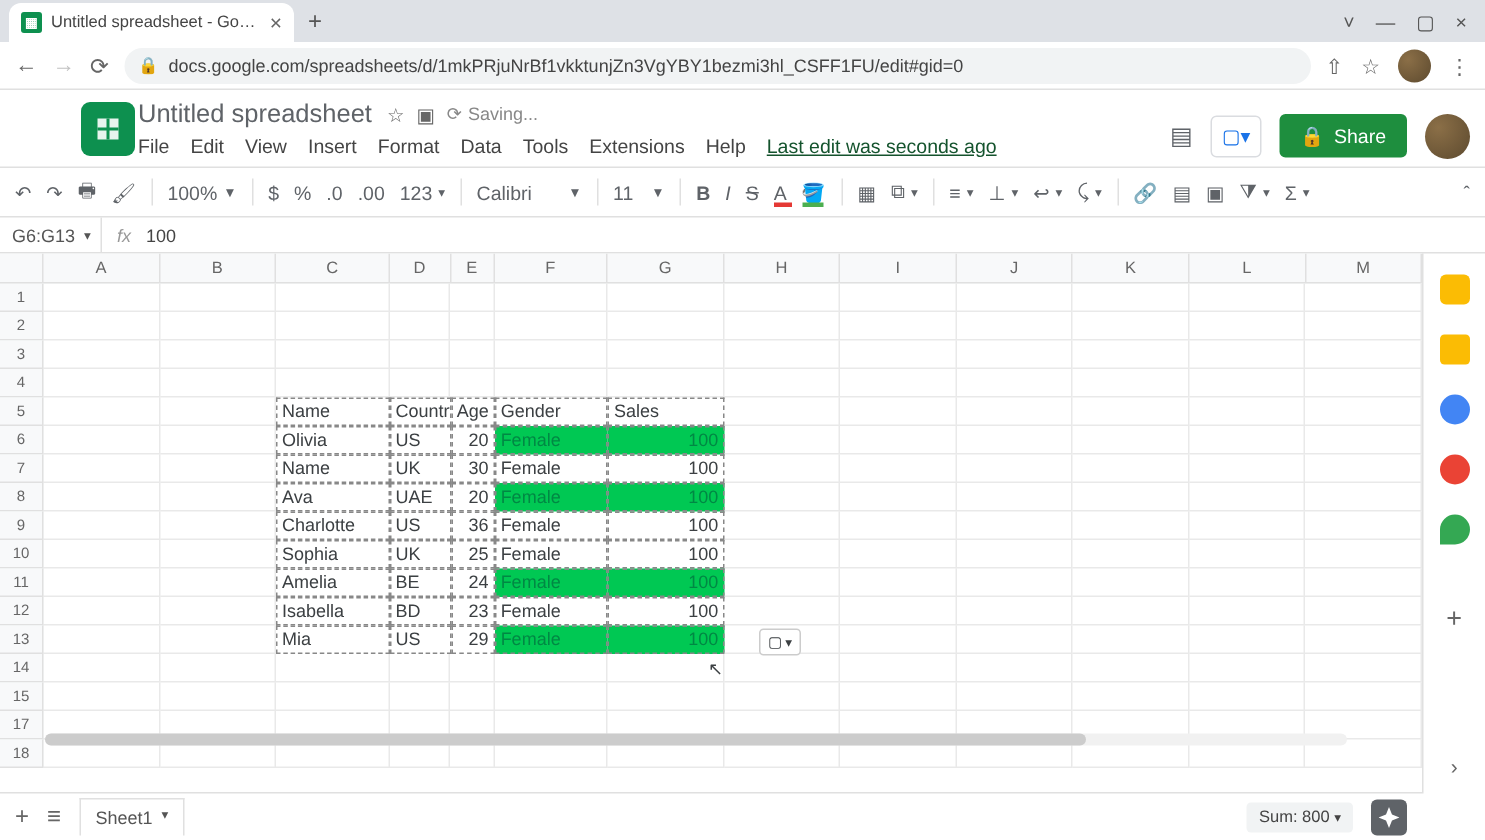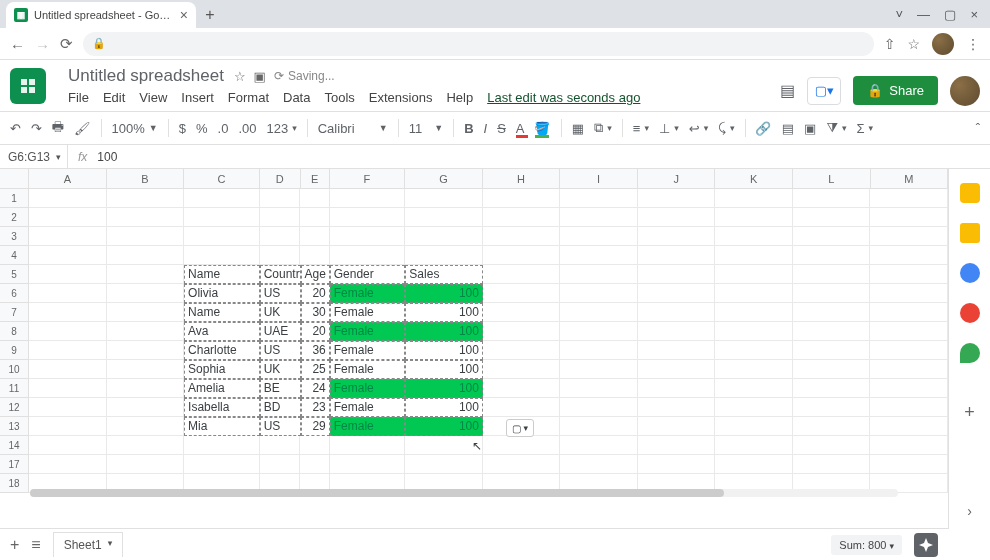--- a/index.html
+++ b/index.html
@@ -16,21 +16,21 @@
 .browser-controls span { font-size: 13px; }
 
 .addr-bar { height: 32px; background: #fff; display: flex; align-items: center; padding: 0 10px; gap: 10px; border-bottom: 1px solid #e0e0e0; }
 .addr-bar .nav { color: #666; font-size: 15px; }
 .addr-field { flex: 1; height: 24px; background: #f1f3f4; border-radius: 12px; display: flex; align-items: center; padding: 0 10px; gap: 6px; font-size: 12px; color: #444; }
 .lock { font-size: 11px; }
 .addr-right { display: flex; gap: 12px; align-items: center; color: #666; font-size: 14px; }
 .profile-pic { width: 22px; height: 22px; border-radius: 50%; background: radial-gradient(circle at 30% 30%, #8b6f47, #5d4a2f); }
 
 
-.sheets-header { display: flex; padding: 6px 10px 0 10px; gap: 22px; }
+.sheets-header { display: flex; padding: 6px 10px 0 10px; gap: 2px; margin-left: 44px; }
 .sheets-logo { width: 36px; height: 36px; background: #0d904f; border-radius: 6px; display: flex; align-items: center; justify-content: center; margin-top: 2px; }
 .sheets-logo svg { fill: #fff; }
 .header-main { flex: 1; }
 .title-row { display: flex; align-items: center; gap: 10px; }
 .doc-title { font-size: 17px; color: #5f6368; }
 .title-icons { color: #666; display: flex; gap: 8px; font-size: 13px; }
 .saving { color: #888; font-size: 12px; display:flex; align-items:center; gap:4px;}
 .menu-row { display: flex; gap: 14px; font-size: 13px; color: #444; padding: 4px 0 6px 0; }
 .menu-row span { cursor: pointer; }
 .last-edit { color: #14532d; text-decoration: underline; }
@@ -111,20 +111,21 @@
     <span>×</span>
   </div>
 </div>
 
 <div class="addr-bar">
   <span class="nav">←</span>
   <span class="nav" style="opacity:.4">→</span>
   <span class="nav">⟳</span>
   <div class="addr-field">
     <span class="lock">🔒</span>
+    <span>docs.google.com/spreadsheets/d/1mkPRjuNrBf1vkktunjZn3VgYBY1bezmi3hl_CSFF1FU/edit#gid=0</span>
   </div>
   <div class="addr-right">
     <span>⇧</span>
     <span>☆</span>
     <div class="profile-pic"></div>
     <span>⋮</span>
   </div>
 </div>
 
 <div class="sheets-header">
@@ -477,20 +478,36 @@
           <div class="cell cF"></div>
           <div class="cell cG"></div>
           <div class="cell cH"></div>
           <div class="cell cI"></div>
           <div class="cell cJ"></div>
           <div class="cell cK"></div>
           <div class="cell cL"></div>
           <div class="cell cM"></div>
         </div>
         <div class="row">
+          <div class="rh">15</div>
+          <div class="cell cA"></div>
+          <div class="cell cB"></div>
+          <div class="cell cC"></div>
+          <div class="cell cD"></div>
+          <div class="cell cE"></div>
+          <div class="cell cF"></div>
+          <div class="cell cG"></div>
+          <div class="cell cH"></div>
+          <div class="cell cI"></div>
+          <div class="cell cJ"></div>
+          <div class="cell cK"></div>
+          <div class="cell cL"></div>
+          <div class="cell cM"></div>
+        </div>
+        <div class="row">
           <div class="rh">17</div>
           <div class="cell cA"></div>
           <div class="cell cB"></div>
           <div class="cell cC"></div>
           <div class="cell cD"></div>
           <div class="cell cE"></div>
           <div class="cell cF"></div>
           <div class="cell cG"></div>
           <div class="cell cH"></div>
           <div class="cell cI"></div>

